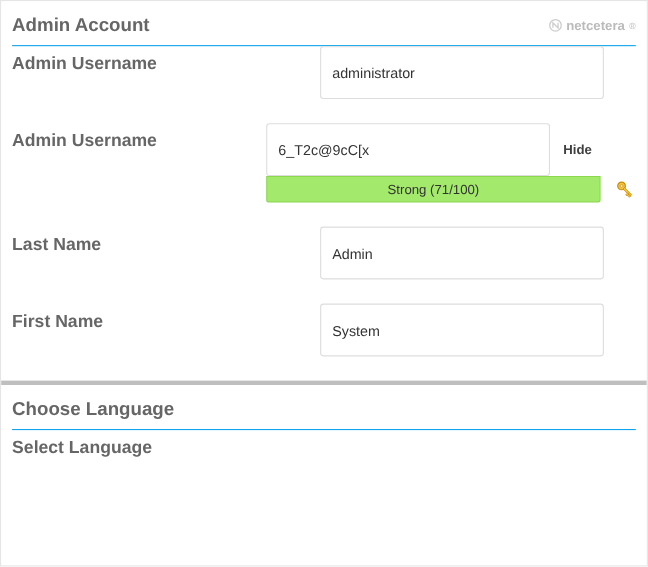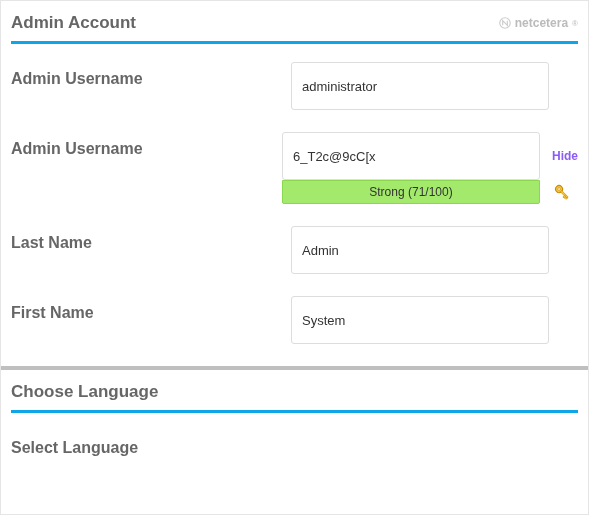--- a/index.html
+++ b/index.html
@@ -14,22 +14,21 @@
     border: 1px solid #e5e5e5;
   }
   .section {
     padding: 0 10px;
   }
   .section-header {
     display: flex;
     align-items: center;
     justify-content: space-between;
     padding: 12px 0 8px 0;
-    border-bottom: 3px solid #0ea5e9;
-    margin-bottom: 18px;
+    border-bottom: 1px solid #0ea5e9;
   }
   .section-title {
     font-size: 17px;
     font-weight: bold;
     color: #666;
   }
   .brand {
     display: flex;
     align-items: center;
     color: #bbb;
@@ -68,31 +67,31 @@
     border: 1px solid #ddd;
     border-radius: 3px;
     padding: 0 10px;
     font-size: 13px;
     color: #333;
     background: #fff;
   }
   .hide-link {
     font-size: 12px;
     font-weight: bold;
-    color: #8b5cf6;
+    color: #404040;
     cursor: pointer;
   }
   .strength-line {
     display: flex;
     align-items: center;
     gap: 12px;
     margin-top: 0;
   }
   .strength-bar {
-    width: 258px;
+    width: 304px;
     height: 24px;
     background: #a3e96b;
     border: 1px solid #8bd84f;
     border-radius: 0 0 2px 2px;
     display: flex;
     align-items: center;
     justify-content: center;
     font-size: 12px;
     color: #333;
   }

